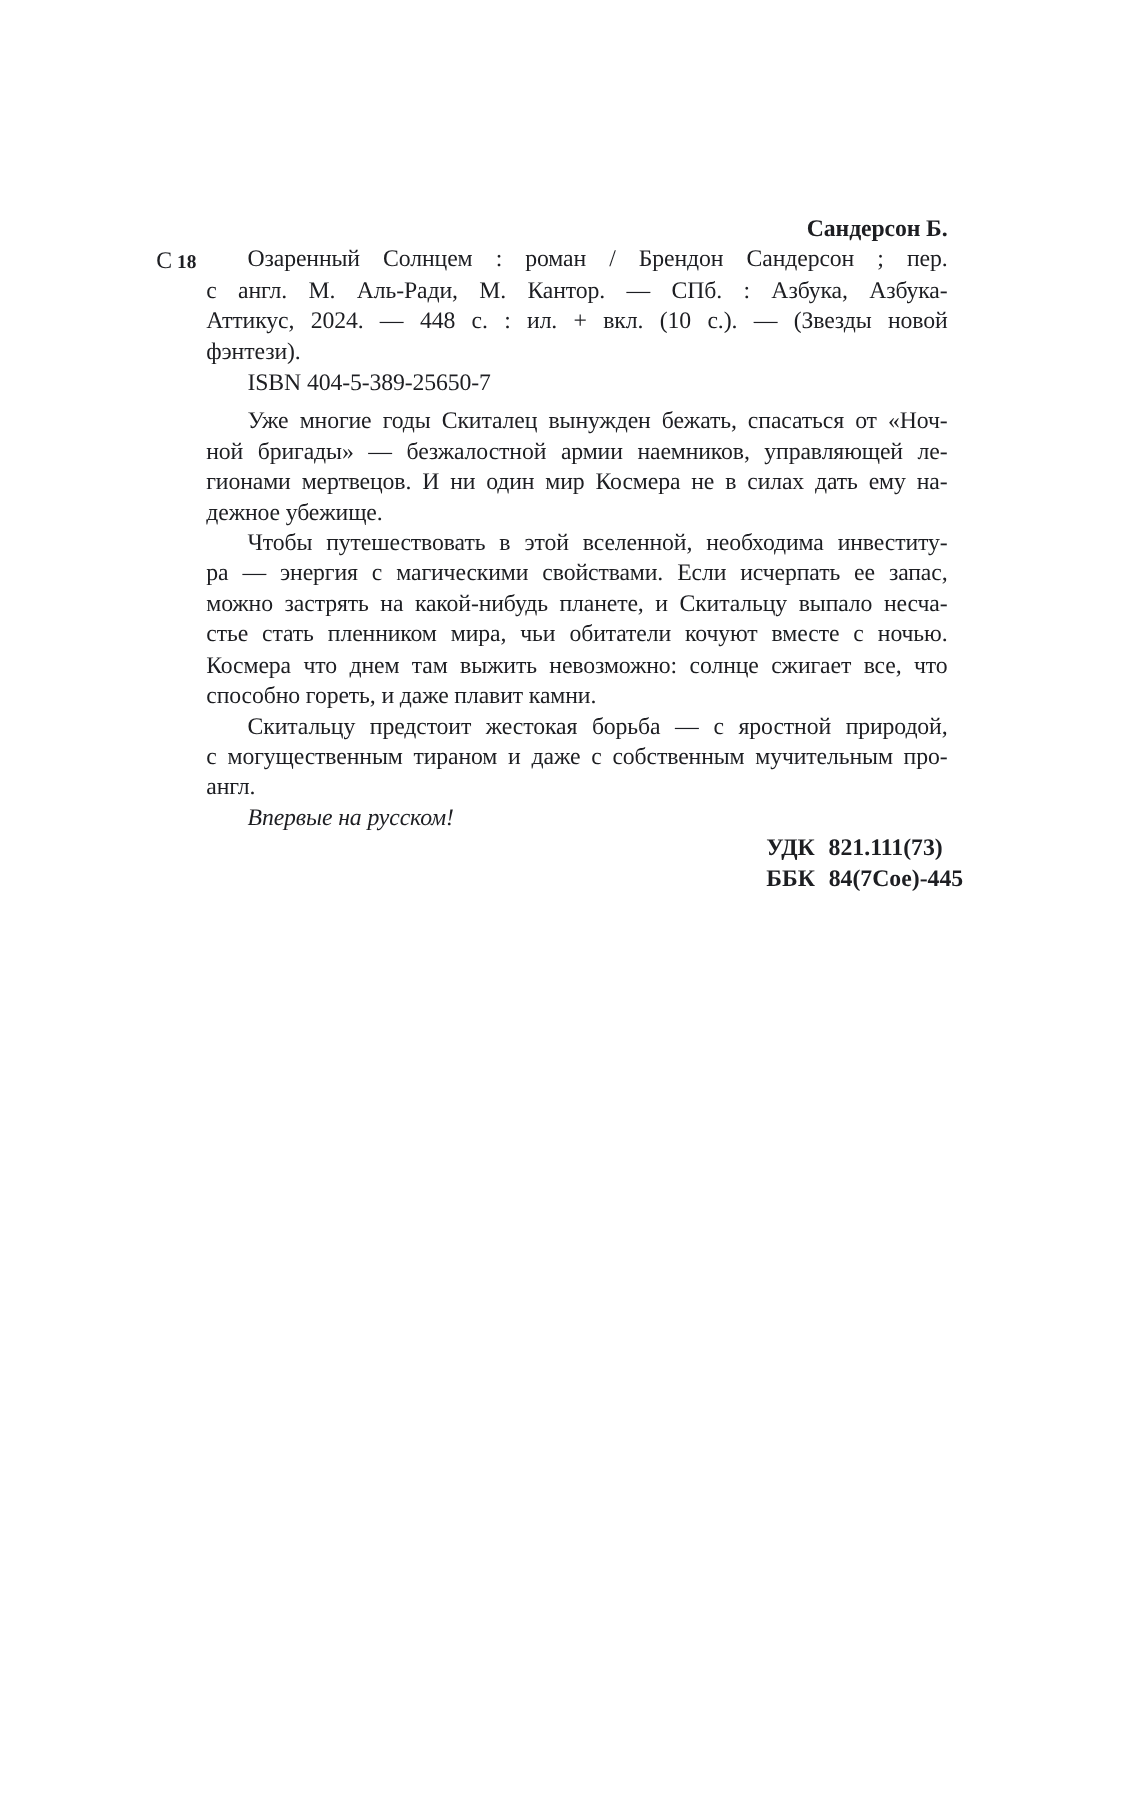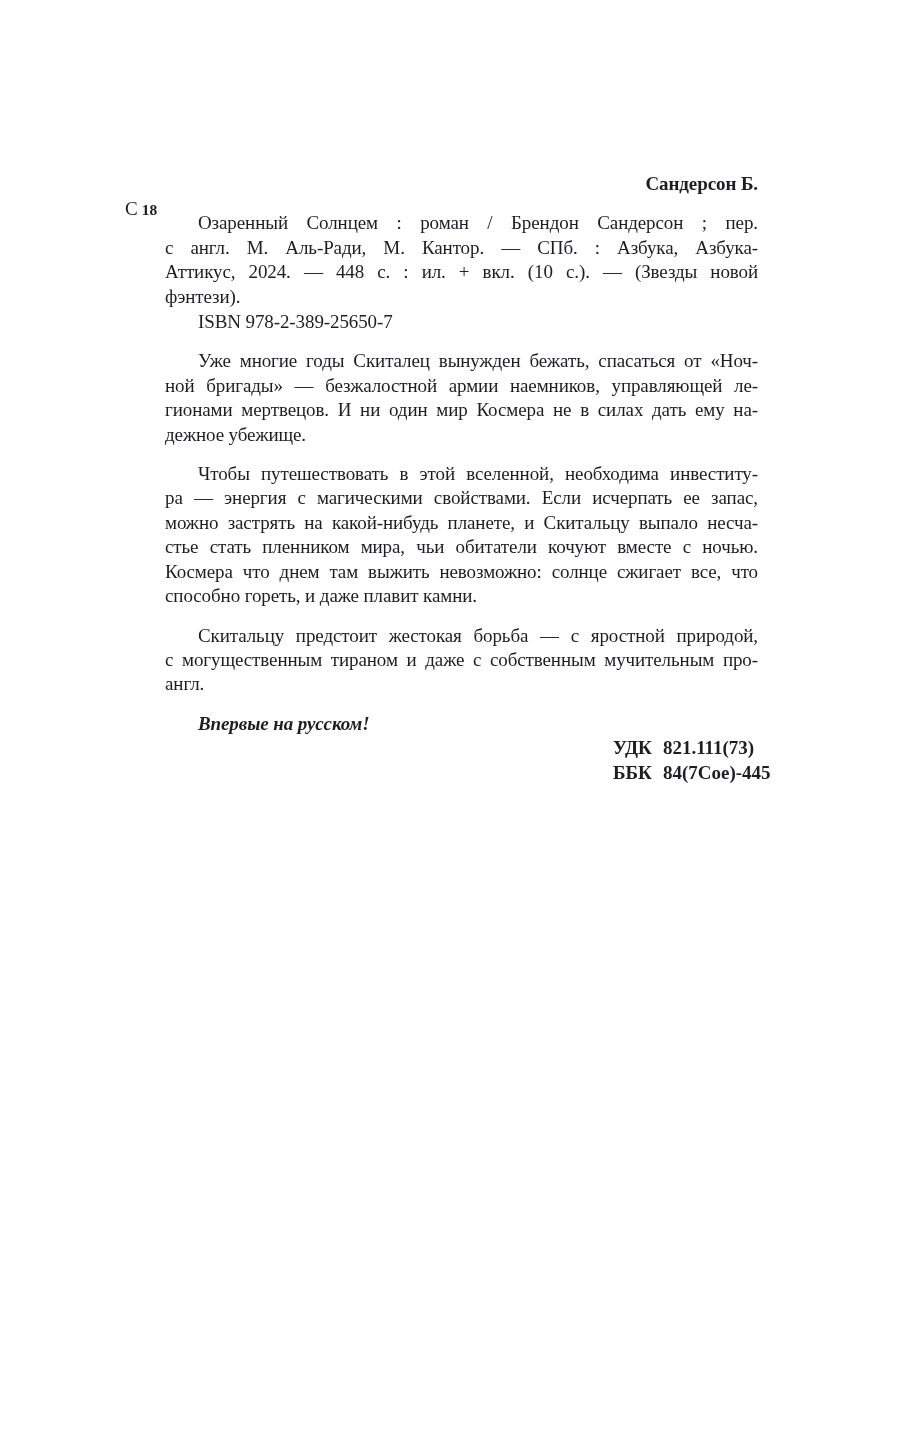--- a/index.html
+++ b/index.html
@@ -43,31 +43,29 @@
   }
   .line {
     text-align: justify;
     text-align-last: justify;
   }
   .line.last {
     text-align-last: left;
   }
   .indent {
     text-indent: 33px;
-    margin-top: 15px;
   }
   .isbn {
     margin-top: 1px;
   }
   .annotation-start {
     margin-top: 6px;
   }
   .italic {
     font-style: italic;
-    font-weight: bold;
   }
   .codes {
     margin-left: 448px;
     font-weight: bold;
     letter-spacing: 0;
   }
   .code-line { text-align: left; }
   .code-label { margin-right: 11px; text-align: center; }
 </style>
 </head>
@@ -80,21 +78,21 @@
 
     <div class="author-heading">Сандерсон Б.</div>
 
     <div class="para">
       <div class="line indent">Озаренный Солнцем : роман / Брендон Сандерсон ; пер.</div>
       <div class="line">с англ. М. Аль-Ради, М. Кантор. — СПб. : Азбука, Азбука-</div>
       <div class="line">Аттикус, 2024. — 448 с. : ил. + вкл. (10 с.). — (Звезды новой</div>
       <div class="line last">фэнтези).</div>
     </div>
 
-    <div class="line last indent isbn">ISBN 978-2-389-25650-7</div>
+    <div class="line last indent isbn">ISBN 404-5-389-25650-7</div>
 
     <div class="para annotation-start">
       <div class="line indent">Уже многие годы Скиталец вынужден бежать, спасаться от «Ноч-</div>
       <div class="line">ной бригады» — безжалостной армии наемников, управляющей ле-</div>
       <div class="line">гионами мертвецов. И ни один мир Космера не в силах дать ему на-</div>
       <div class="line last">дежное убежище.</div>
     </div>
 
     <div class="para">
       <div class="line indent">Чтобы путешествовать в этой вселенной, необходима инвеститу-</div>

